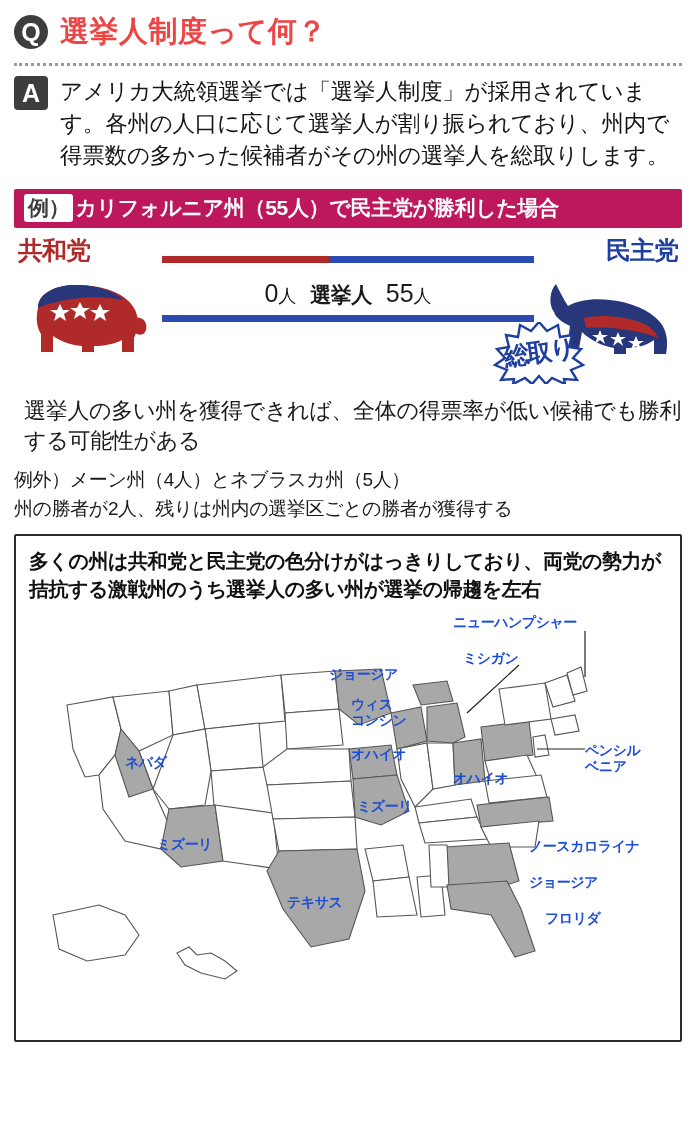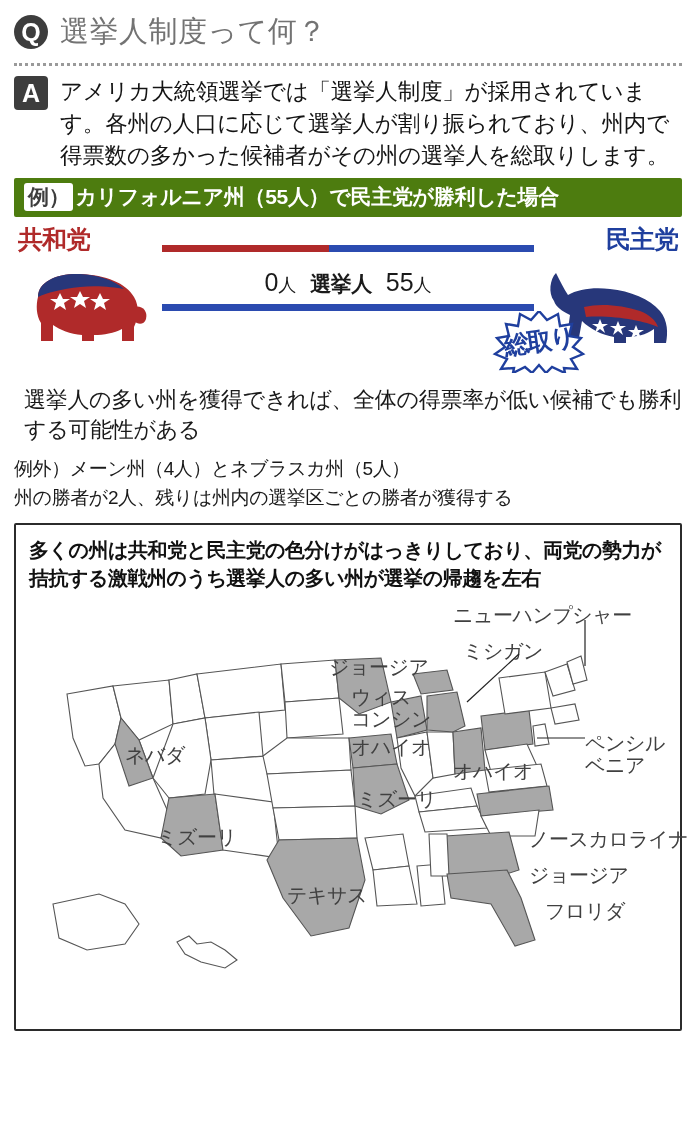--- a/index.html
+++ b/index.html
@@ -42,23 +42,23 @@
     display: flex;
     align-items: center;
     justify-content: center;
     line-height: 1;
   }
   .badge.round {
     border-radius: 50%;
   }
   .q-title {
     font-size: 29px;
-    font-weight: normal;
+    font-weight: bold;
     letter-spacing: 0.5px;
-    color: #737373;
+    color: #ef4444;
   }
 
   .dotted-sep {
     border-top: 3px dotted #9a9a9a;
     margin: 11px 0 10px 0;
   }
 
   
   .a-row {
     display: flex;
@@ -67,22 +67,22 @@
   }
   .a-text {
     font-size: 22.5px;
     line-height: 1.42;
     letter-spacing: -0.2px;
     color: #141414;
   }
 
   
   .example-bar {
-    margin-top: 6px;
-    background: #4d7c0f;
+    margin-top: 17px;
+    background: #be185d;
     color: #fff;
     font-size: 21px;
     font-weight: bold;
     padding: 5px 10px 6px 10px;
     letter-spacing: -0.3px;
     border-radius: 2px;
   }
   .example-bar .ex-label {
     display: inline-block;
     background: #fff;
@@ -201,23 +201,23 @@
     color: #111;
   }
   .map-wrap {
     position: relative;
     margin-top: 6px;
     height: 392px;
   }
   .map-wrap svg { display: block; }
   .map-label {
     position: absolute;
-    font-size: 20px;
-    font-weight: normal;
-    color: #404040;
+    font-size: 14px;
+    font-weight: bold;
+    color: #1d4ed8;
     letter-spacing: -0.5px;
     white-space: nowrap;
     line-height: 1.12;
   }
 </style>
 </head>
 <body>
 
 <div class="page">
 

